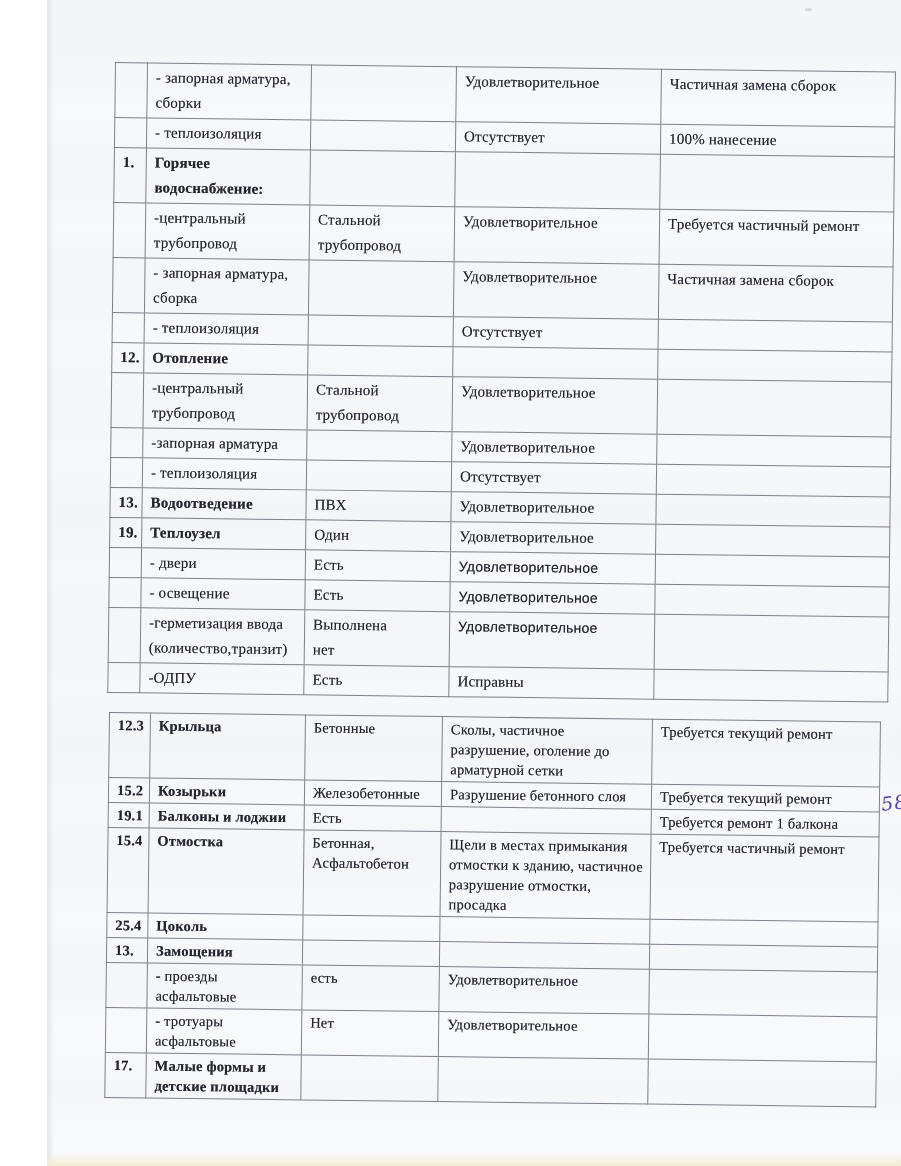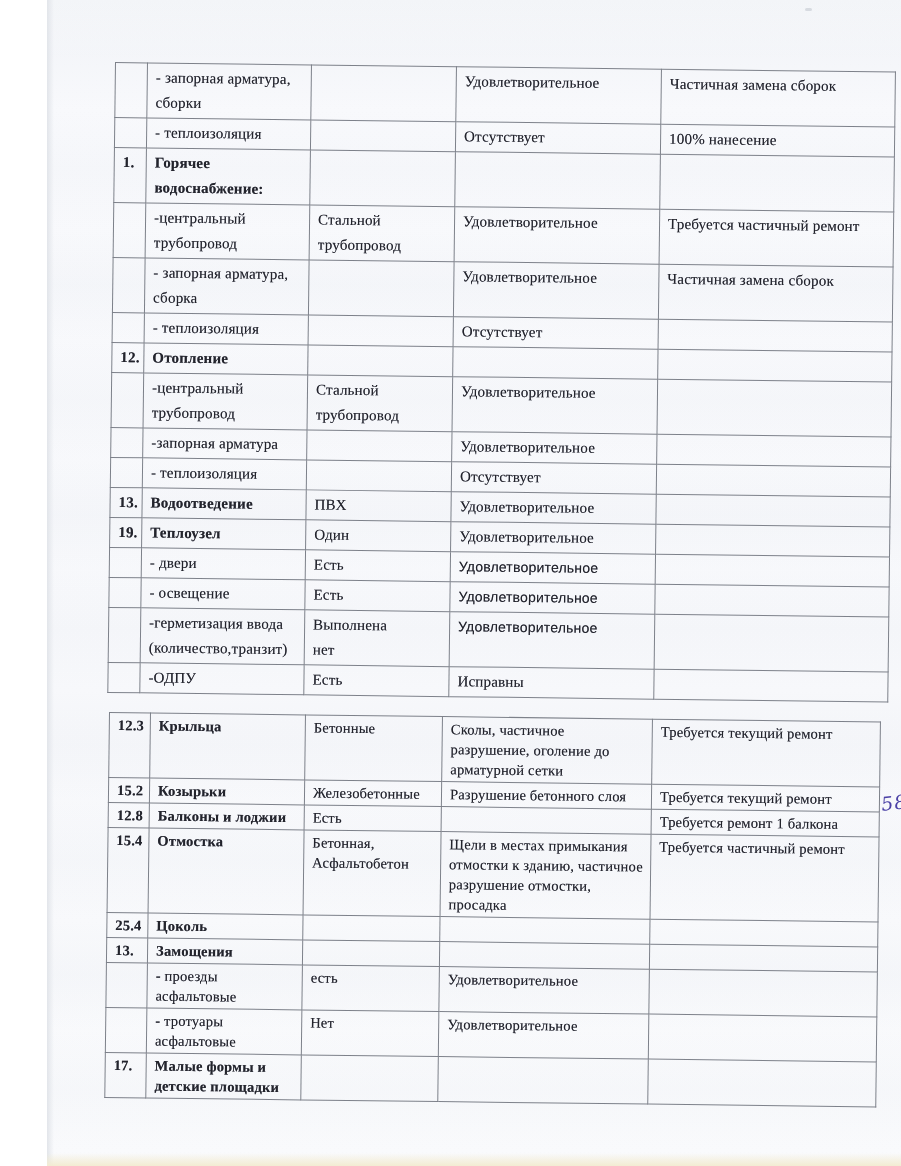--- a/index.html
+++ b/index.html
@@ -257,21 +257,21 @@
             <td>Требуется текущий ремонт</td>
           </tr>
           <tr>
             <td class="num">15.2</td>
             <td class="b">Козырьки</td>
             <td>Железобетонные</td>
             <td>Разрушение бетонного слоя</td>
             <td>Требуется текущий ремонт</td>
           </tr>
           <tr>
-            <td class="num">12.8</td>
+            <td class="num">19.1</td>
             <td class="b">Балконы и лоджии</td>
             <td>Есть</td>
             <td></td>
             <td>Требуется ремонт 1 балкона</td>
           </tr>
           <tr>
             <td class="num">15.4</td>
             <td class="b">Отмостка</td>
             <td>Бетонная,
 Асфальтобетон</td>

